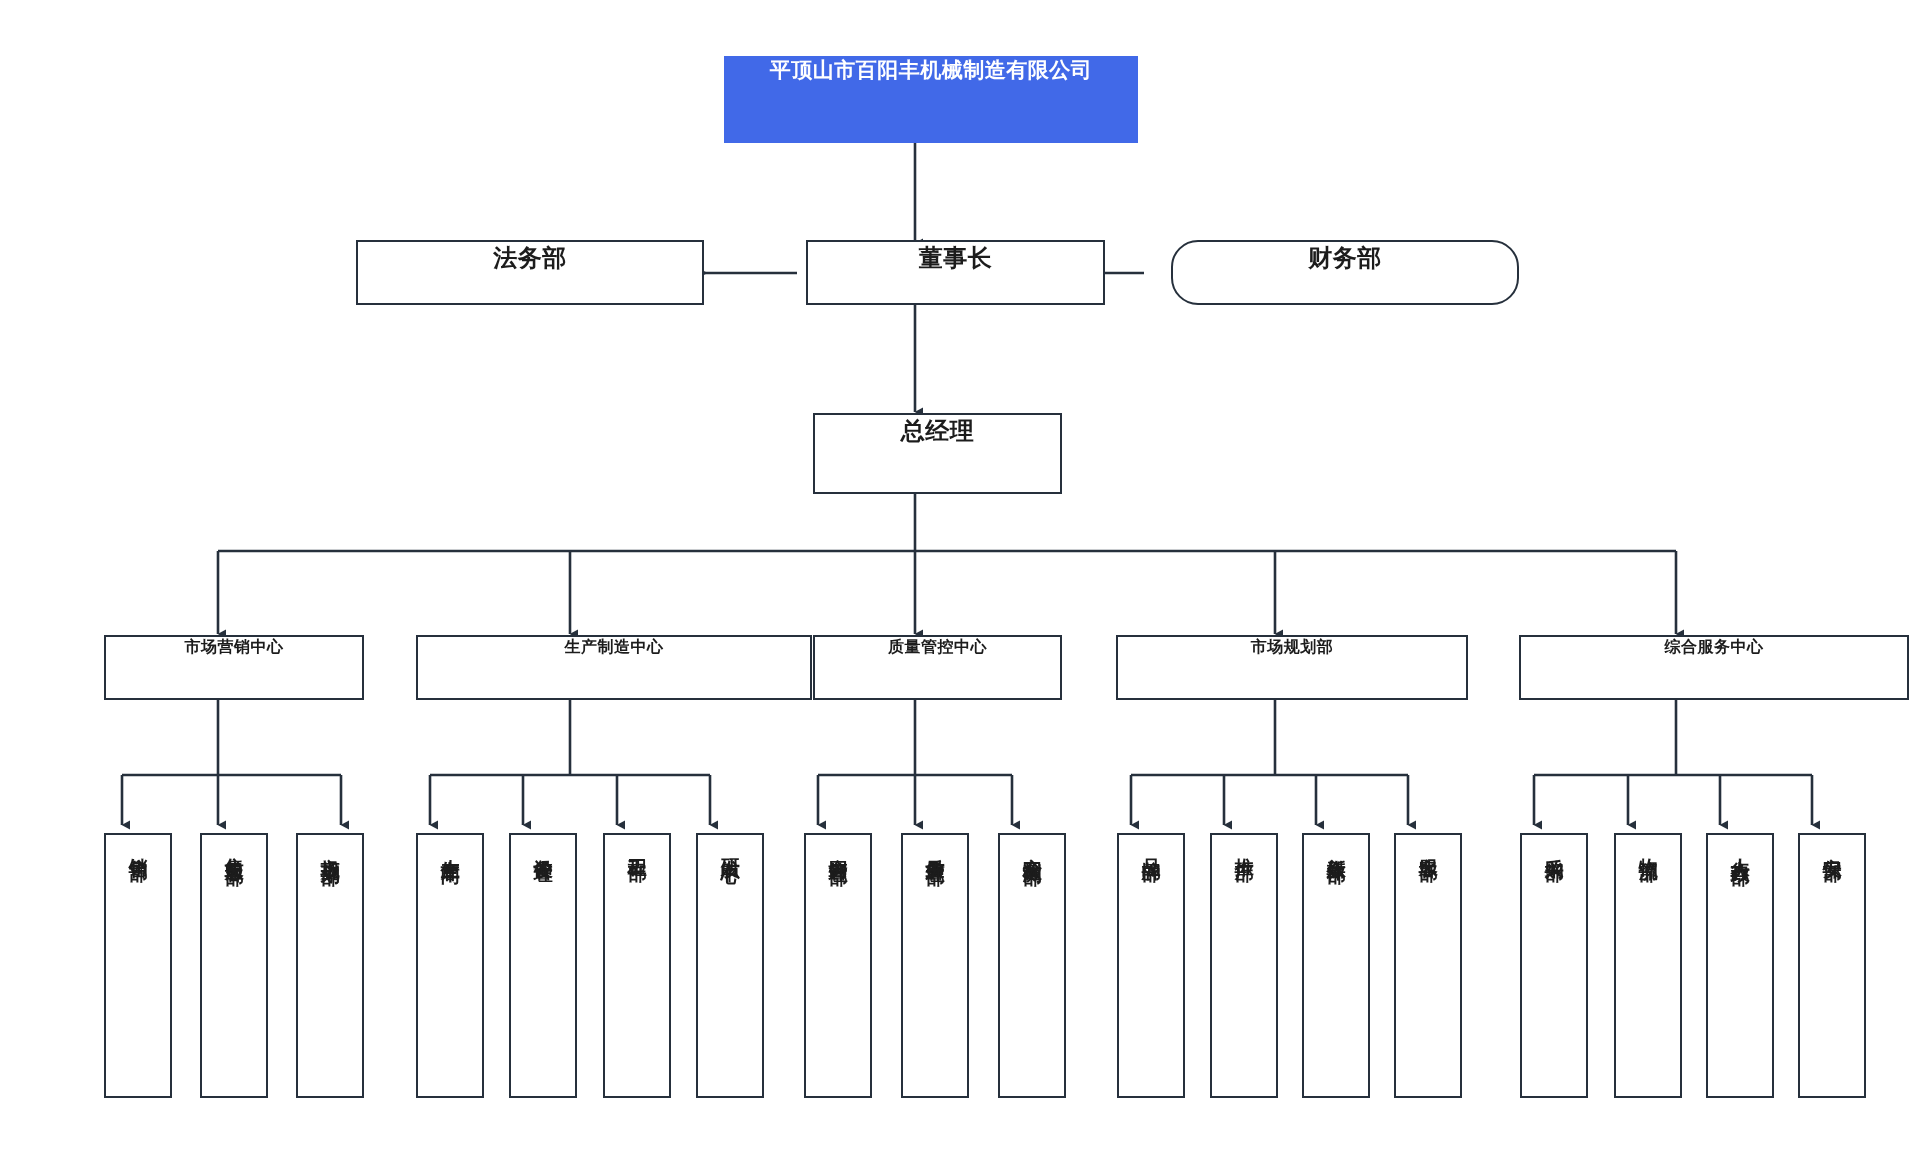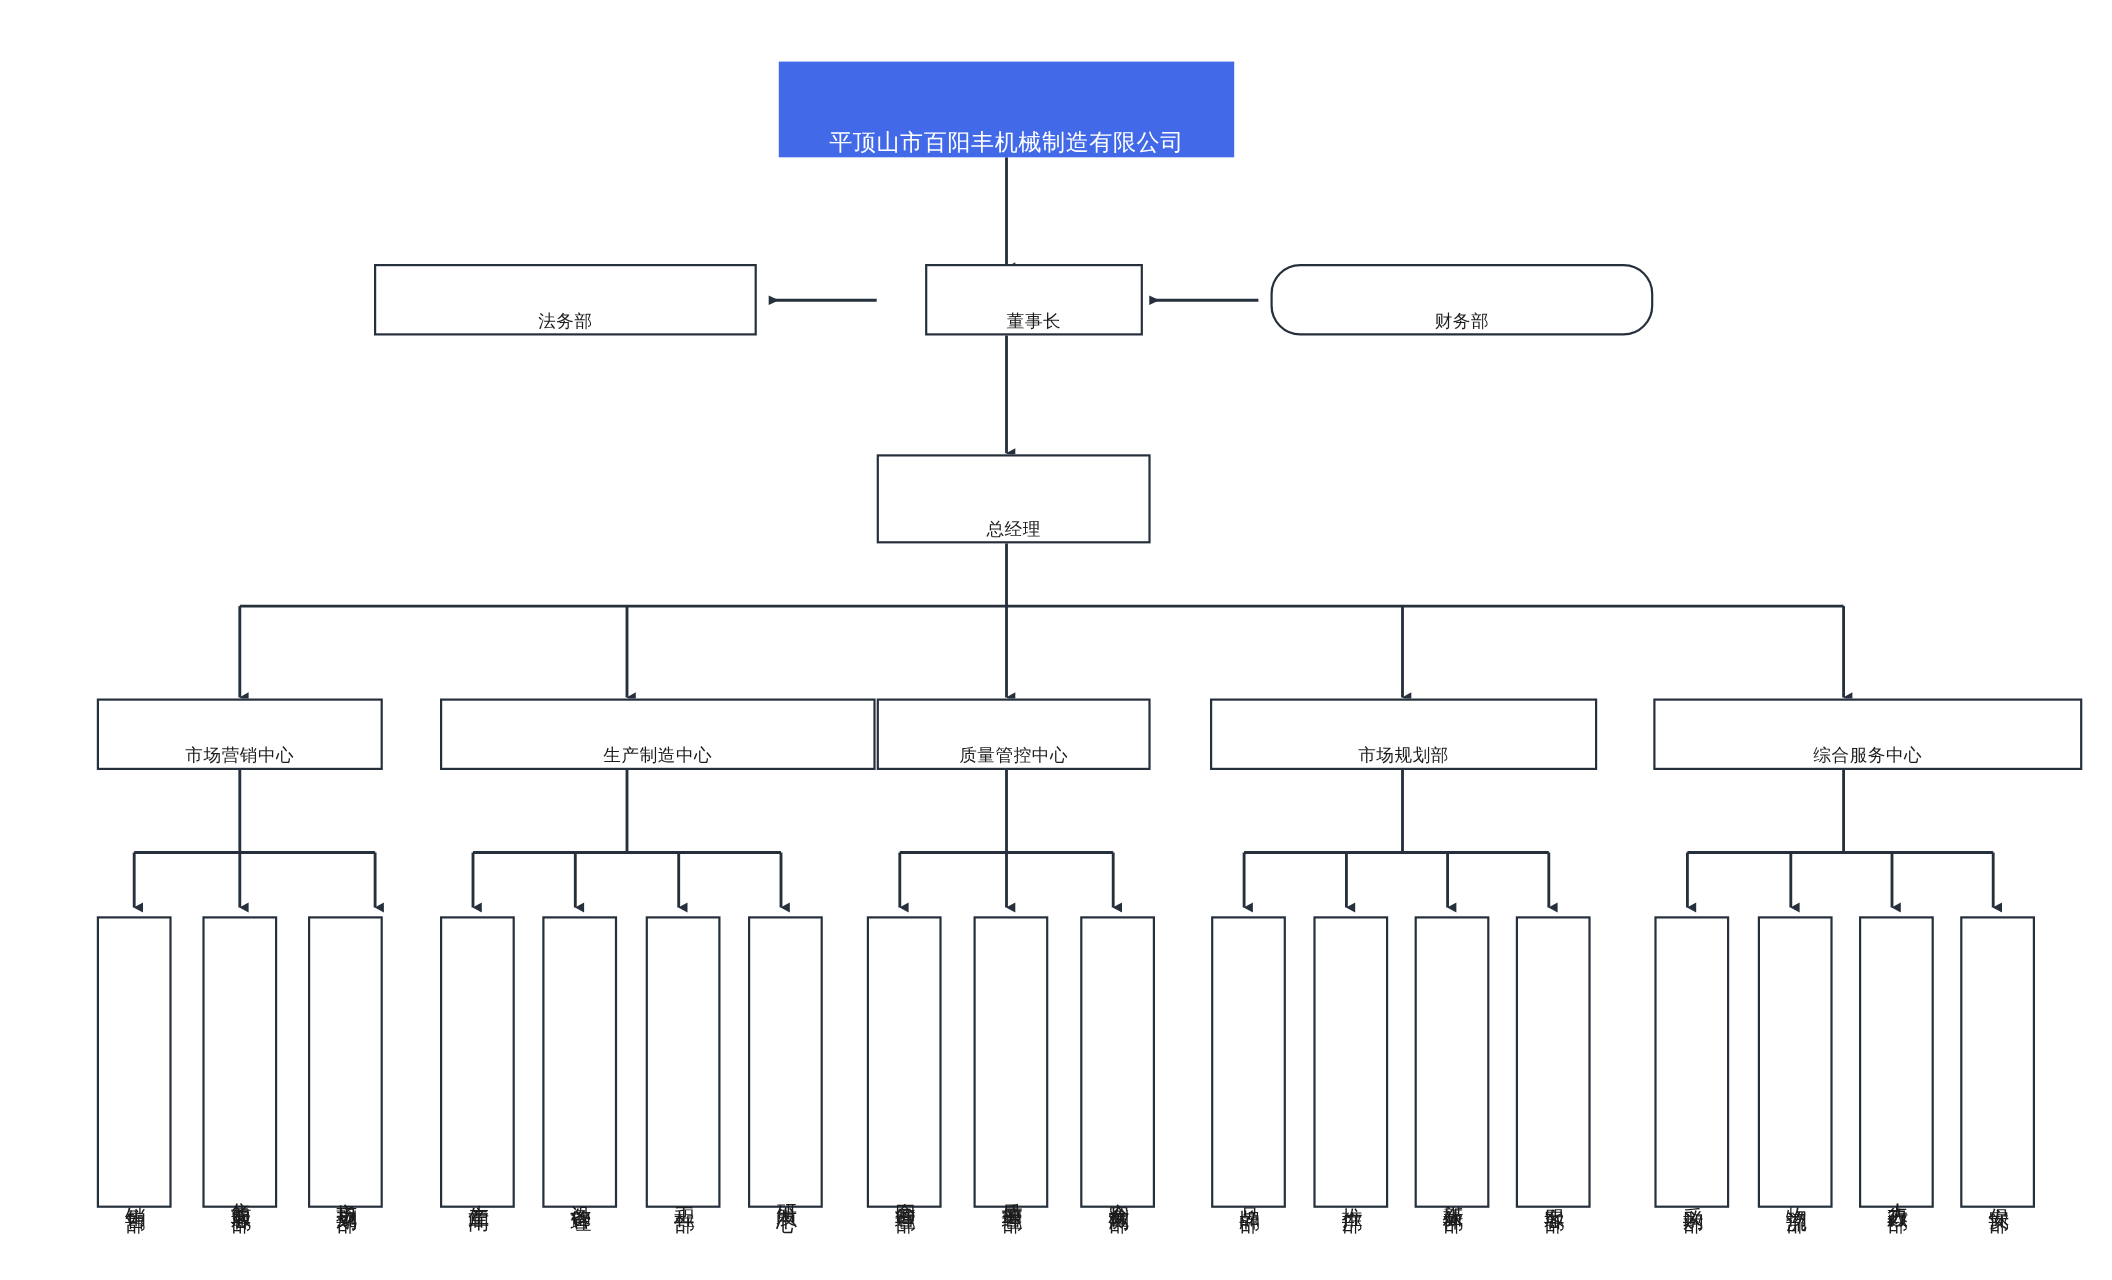--- a/index.html
+++ b/index.html
@@ -24,34 +24,35 @@
     width: 1920px;
     height: 1164px;
     pointer-events: none;
   }
   .node {
     position: absolute;
     box-sizing: border-box;
     border: 2.5px solid #26303c;
     background: #ffffff;
     display: flex;
-    align-items: flex-end;
+    align-items: flex-start;
     justify-content: center;
     color: #1c1c1c;
-    font-weight: normal;
+    font-weight: bold;
     letter-spacing: 0.5px;
+    margin-left: 16px;
   }
   .node.root {
     background: #4169e8;
     border: none;
     color: #ffffff;
     font-size: 21px;
   }
   .node.exec {
-    font-size: 16px;
+    font-size: 24px;
   }
   .node.center {
     font-size: 16px;
   }
   .node.leaf {
     font-size: 19px;
     padding: 8px 0;
   }
   .node.leaf .vtext {
     writing-mode: vertical-rl;
@@ -132,21 +133,21 @@
   </svg>
 
   <div class="node root" style="left:708px; top:56px; width:414px; height:87px;">
     <span>平顶山市百阳丰机械制造有限公司</span>
   </div>
 
   <div class="node exec" style="left:340px; top:240px; width:348px; height:65px;">
     <span>法务部</span>
   </div>
 
-  <div class="node exec" style="left:841px; top:240px; width:198px; height:65px;">
+  <div class="node exec" style="left:790px; top:240px; width:299px; height:65px;">
     <span>董事长</span>
   </div>
 
   <div class="node exec" style="left:1155px; top:240px; width:348px; height:65px;border-radius:27px;">
     <span>财务部</span>
   </div>
 
   <div class="node exec" style="left:797px; top:413px; width:249px; height:81px;">
     <span>总经理</span>
   </div>

